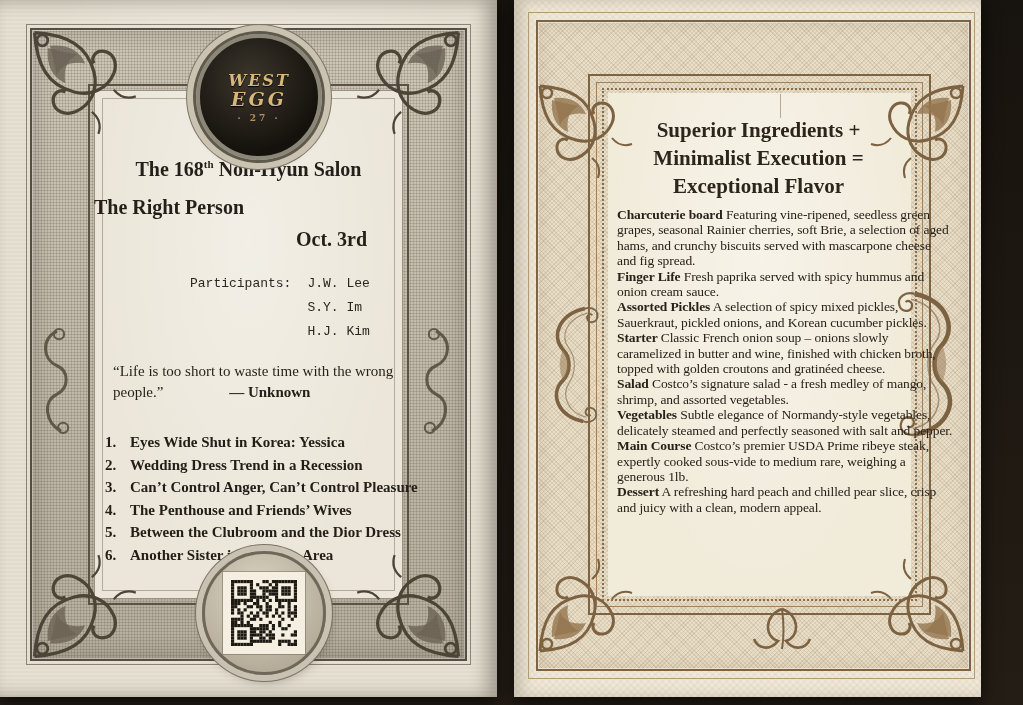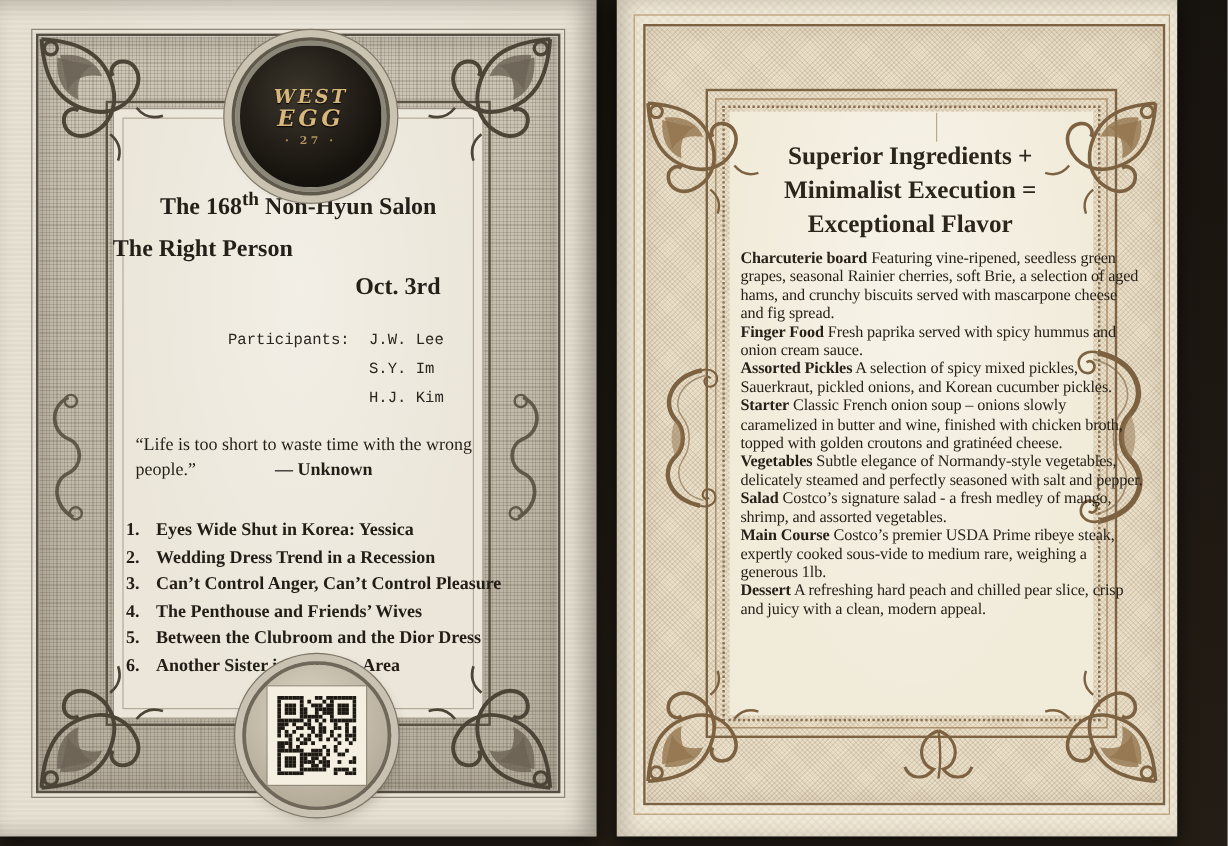--- a/index.html
+++ b/index.html
@@ -72,21 +72,21 @@
     background:radial-gradient(circle at 45% 35%, #ddd6c6, #b4ab99 75%);
     border:3px solid #6f675a;
     box-shadow:0 0 0 6px #c9c2b2, 0 0 0 7px #7a7265, 2px 5px 12px rgba(40,35,25,.45);
     display:flex;align-items:center;justify-content:center;z-index:6;}
   .qr-box{width:82px;height:82px;background:#f4efe0;display:flex;align-items:center;justify-content:center;
     box-shadow:0 0 0 1px rgba(90,82,68,.4);}
   
   .ink{color:#241f18;}
   .lt-title{position:absolute;left:94px;right:94px;top:158px;text-align:center;z-index:5;
     font:700 20px "Liberation Serif",serif;}
-  .lt-title sup{font-size:16px;}
+  .lt-title sup{font-size:11px;}
   .lt-sub{position:absolute;left:94px;right:112px;top:196px;text-align:left;z-index:5;
     font:700 20px "Liberation Serif",serif;}
   .lt-date{position:absolute;left:296px;top:228px;z-index:5;font:700 20px "Liberation Serif",serif;}
   .participants{position:absolute;left:190px;top:272px;z-index:5;display:flex;gap:16px;
     font:13px "Liberation Mono",monospace;color:#2b2620;}
   .participants .plabel{line-height:24px;}
   .participants .pnames div{line-height:24px;}
   .quote{position:absolute;left:113px;top:361px;width:324px;z-index:5;
     font:15px/21px "Liberation Serif",serif;}
   .quote .attr{font-weight:700;margin-left:62px;}
@@ -491,28 +491,28 @@
   <div class="rt-title">
     <div>Superior Ingredients +</div>
     <div>Minimalist Execution =</div>
     <div>Exceptional Flavor</div>
   </div>
 
   <div class="menu">
 
       <p><b>Charcuterie board</b> <span>Featuring vine-ripened, seedless green grapes, seasonal Rainier cherries, soft Brie, a selection of aged hams, and crunchy biscuits served with mascarpone cheese and fig spread.</span></p>
 
-      <p><b>Finger Food</b> <span>Fresh paprika served with spicy hummus and onion cream sauce.</span></p>
+      <p><b>Finger Life</b> <span>Fresh paprika served with spicy hummus and onion cream sauce.</span></p>
 
       <p><b>Assorted Pickles</b> <span>A selection of spicy mixed pickles, Sauerkraut, pickled onions, and Korean cucumber pickles.</span></p>
 
       <p><b>Starter</b> <span>Classic French onion soup – onions slowly caramelized in butter and wine, finished with chicken broth, topped with golden croutons and gratinéed cheese.</span></p>
 
 
+      <p><b>Salad</b> <span>Costco’s signature salad - a fresh medley of mango, shrimp, and assorted vegetables.</span></p>
+
       <p><b>Vegetables</b> <span>Subtle elegance of Normandy-style vegetables, delicately steamed and perfectly seasoned with salt and pepper.</span></p>
-
-      <p><b>Salad</b> <span>Costco’s signature salad - a fresh medley of mango, shrimp, and assorted vegetables.</span></p>
 
       <p><b>Main Course</b> <span>Costco’s premier USDA Prime ribeye steak, expertly cooked sous-vide to medium rare, weighing a generous 1lb.</span></p>
 
       <p><b>Dessert</b> <span>A refreshing hard peach and chilled pear slice, crisp and juicy with a clean, modern appeal.</span></p>
     </div>
 </div>
 
 </body></html>

